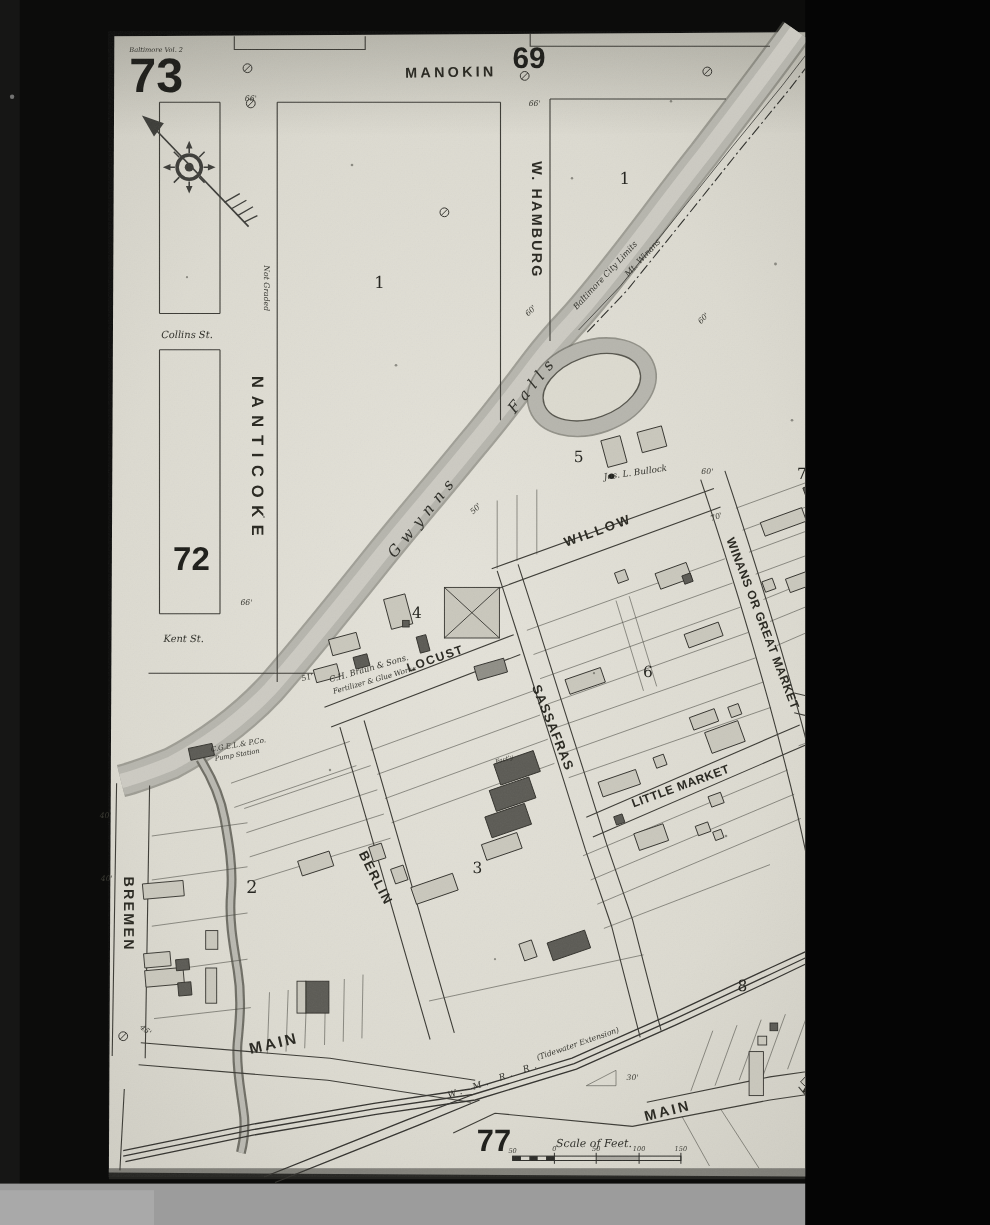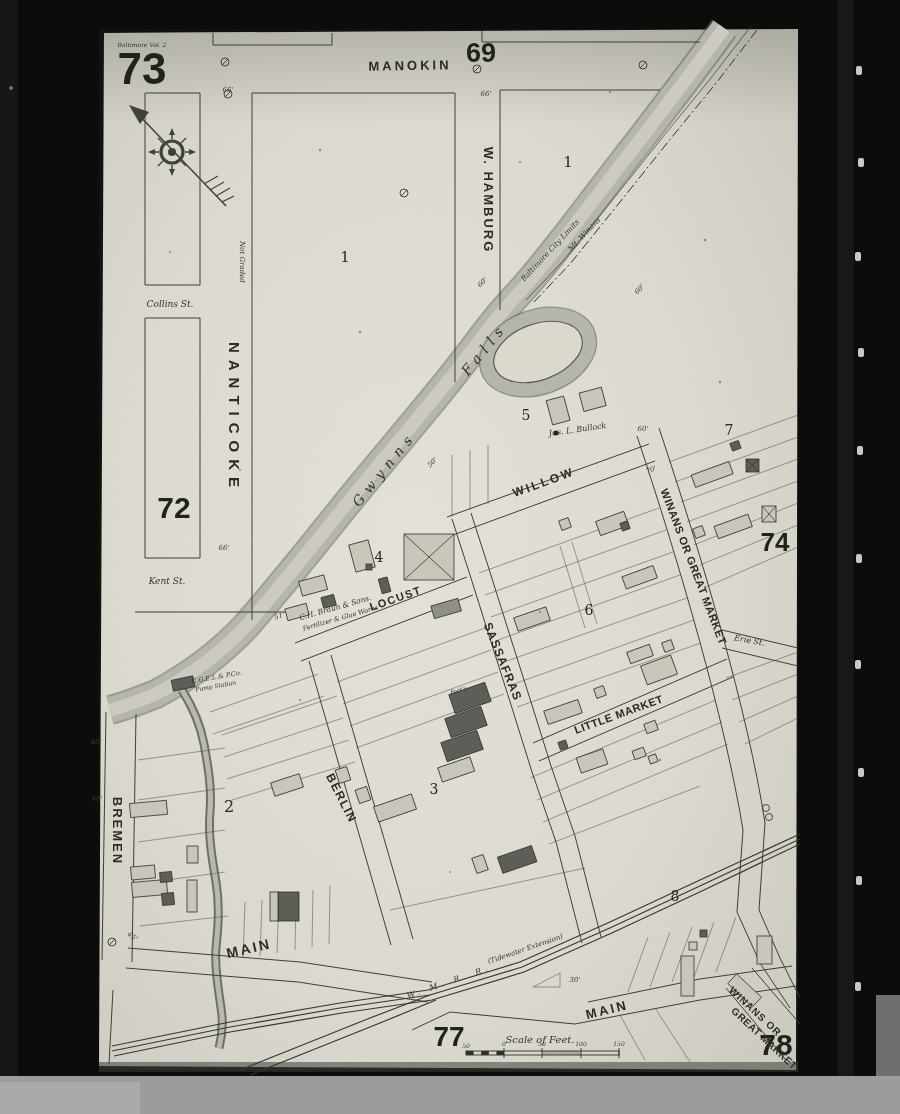--- a/index.html
+++ b/index.html
@@ -1,16 +1,16 @@
 <!DOCTYPE html>
 <html><head>
 <meta charset="utf-8">
 <style>
   html,body{margin:0;padding:0;background:#050505;}
-  .stage{position:relative;width:900px;height:1114px;background:#0b0b0a;overflow:hidden;}
+  .stage{position:relative;width:732px;height:1114px;background:#0b0b0a;overflow:hidden;}
   svg{display:block;}
   .stname{font-family:"Liberation Sans",sans-serif;font-weight:bold;fill:#27261f;}
   .num{font-family:"Liberation Sans",sans-serif;font-weight:bold;fill:#1c1c18;}
   .blocknum{font-family:"DejaVu Serif",serif;fill:#22221d;}
   .dim{font-family:"DejaVu Serif",serif;font-style:italic;fill:#3a3a33;}
   .note{font-family:"DejaVu Serif",serif;font-style:italic;fill:#2e2e28;}
   .ln{stroke:#3b3a34;stroke-width:1;fill:none;}
   .lot{stroke:#45443d;stroke-width:.6;fill:none;opacity:.85;}
   .bl{stroke:#2f2e29;stroke-width:.8;}
   .bL{fill:#c9c7bc;} .bM{fill:#8f8e86;} .bD{fill:#5b5a54;}

